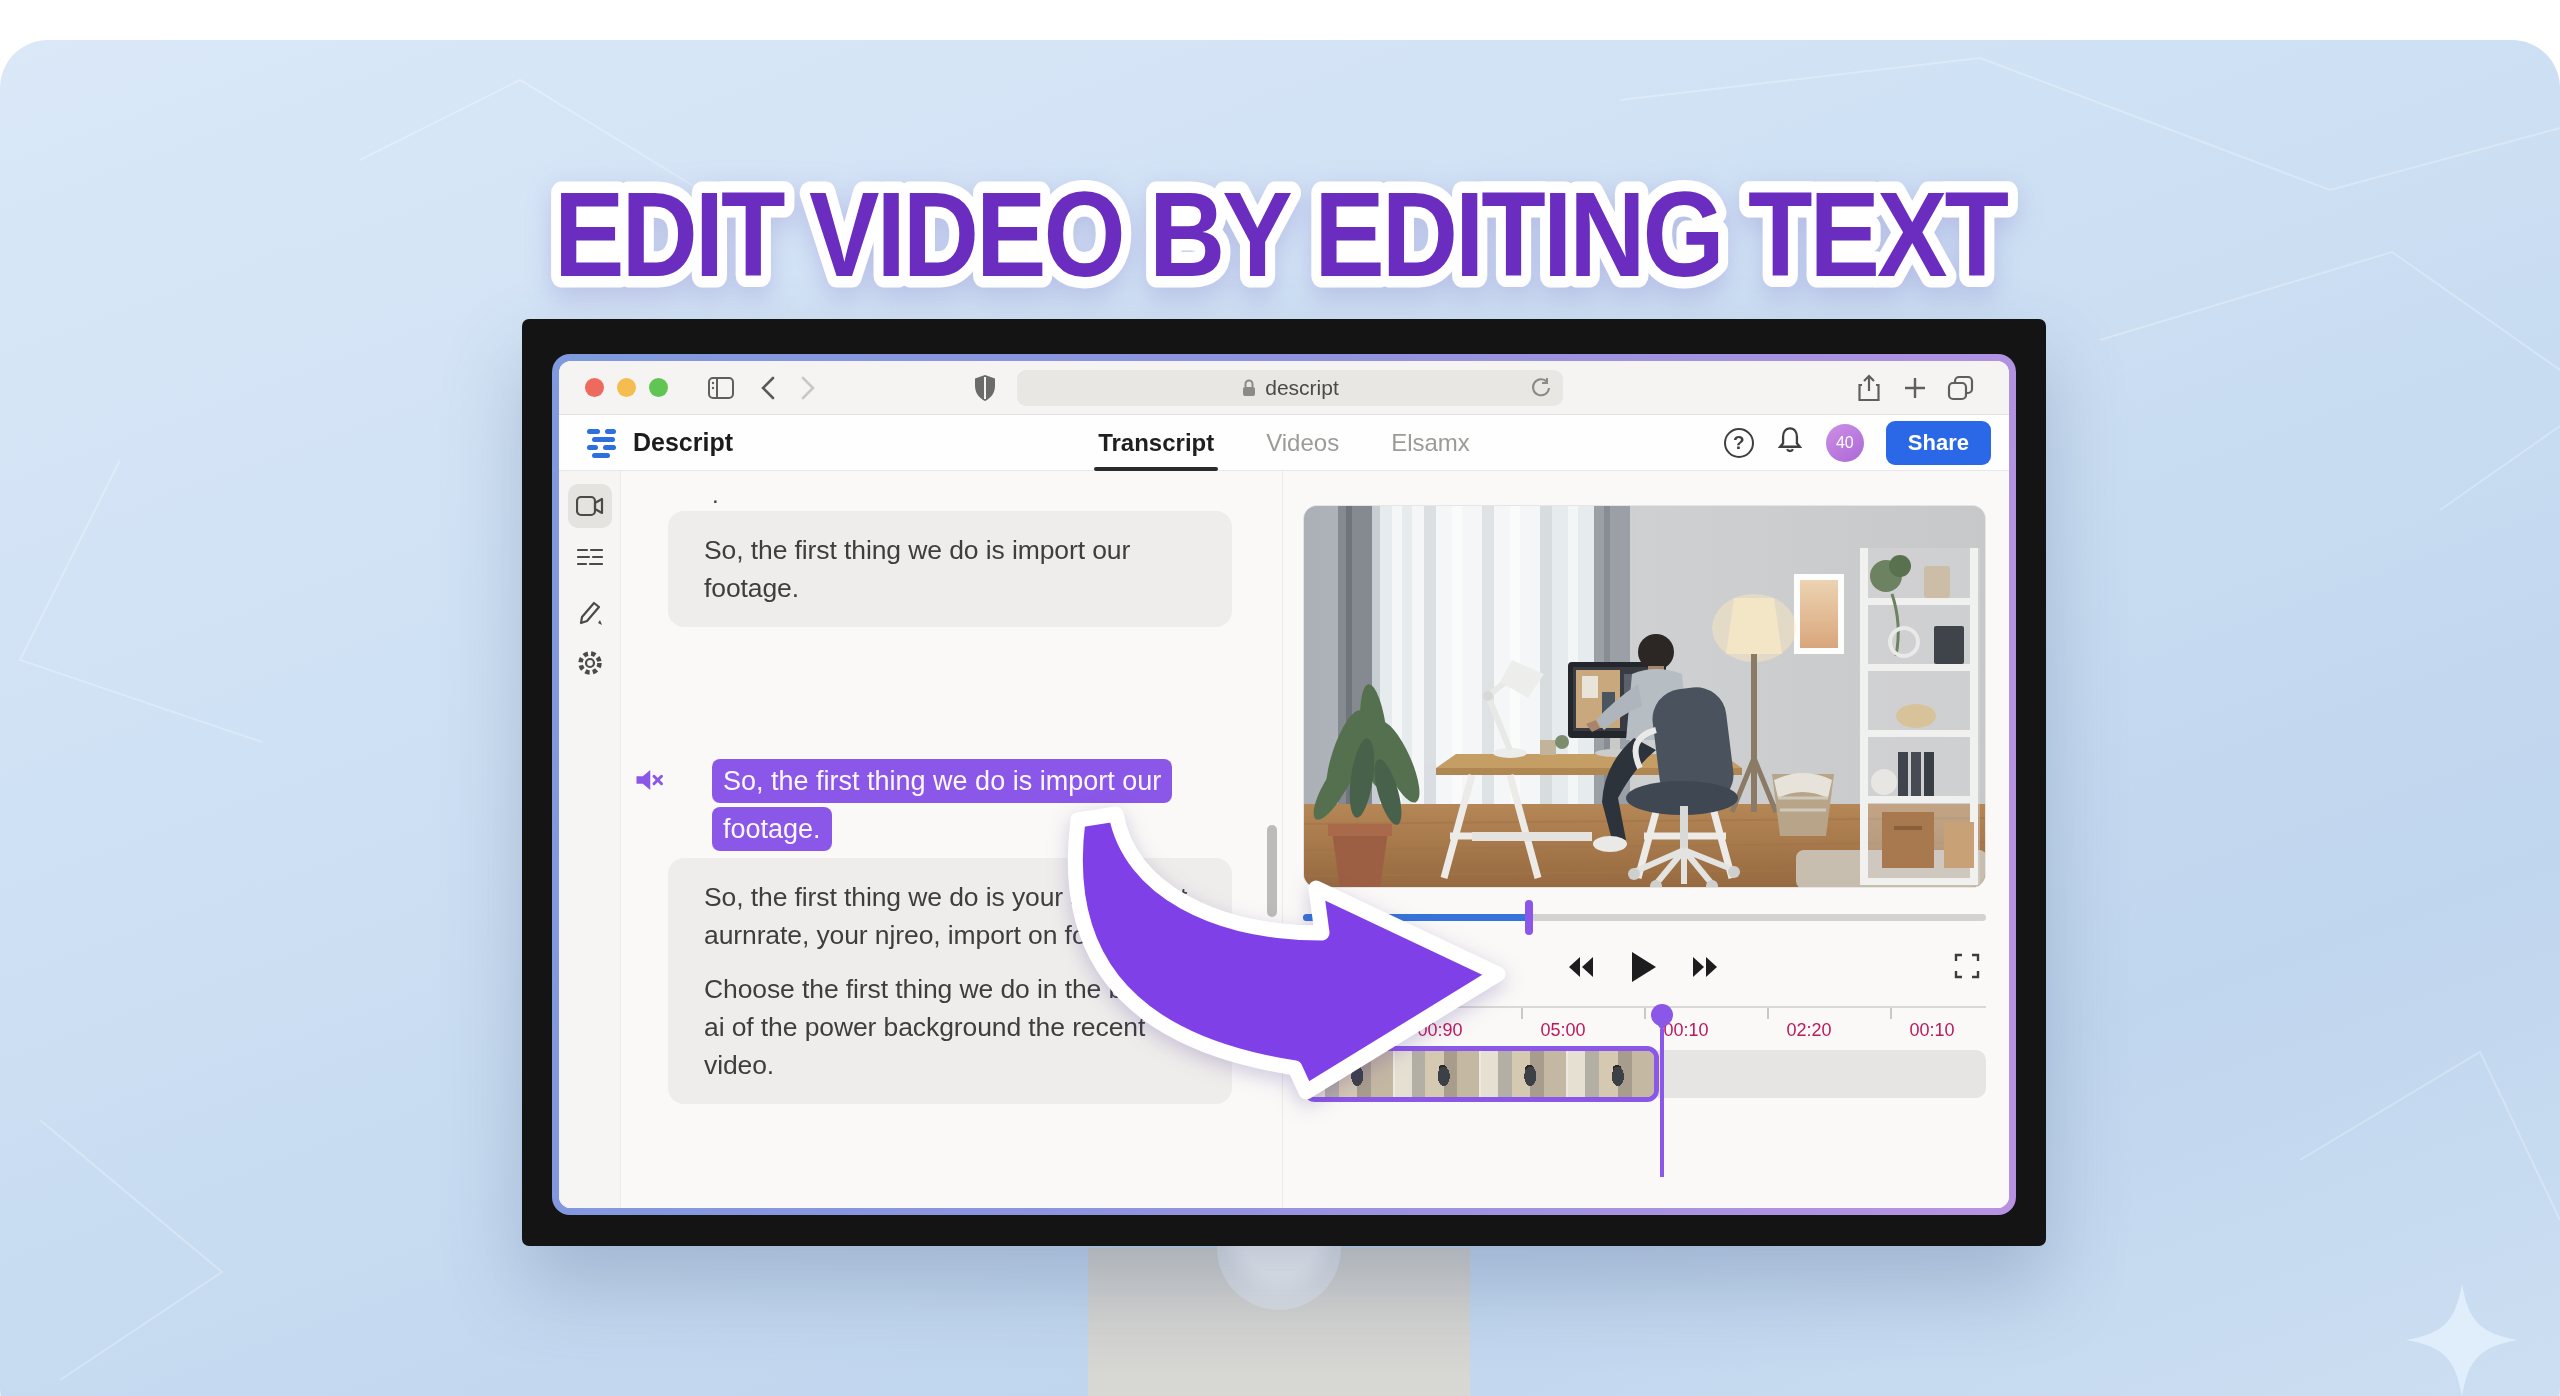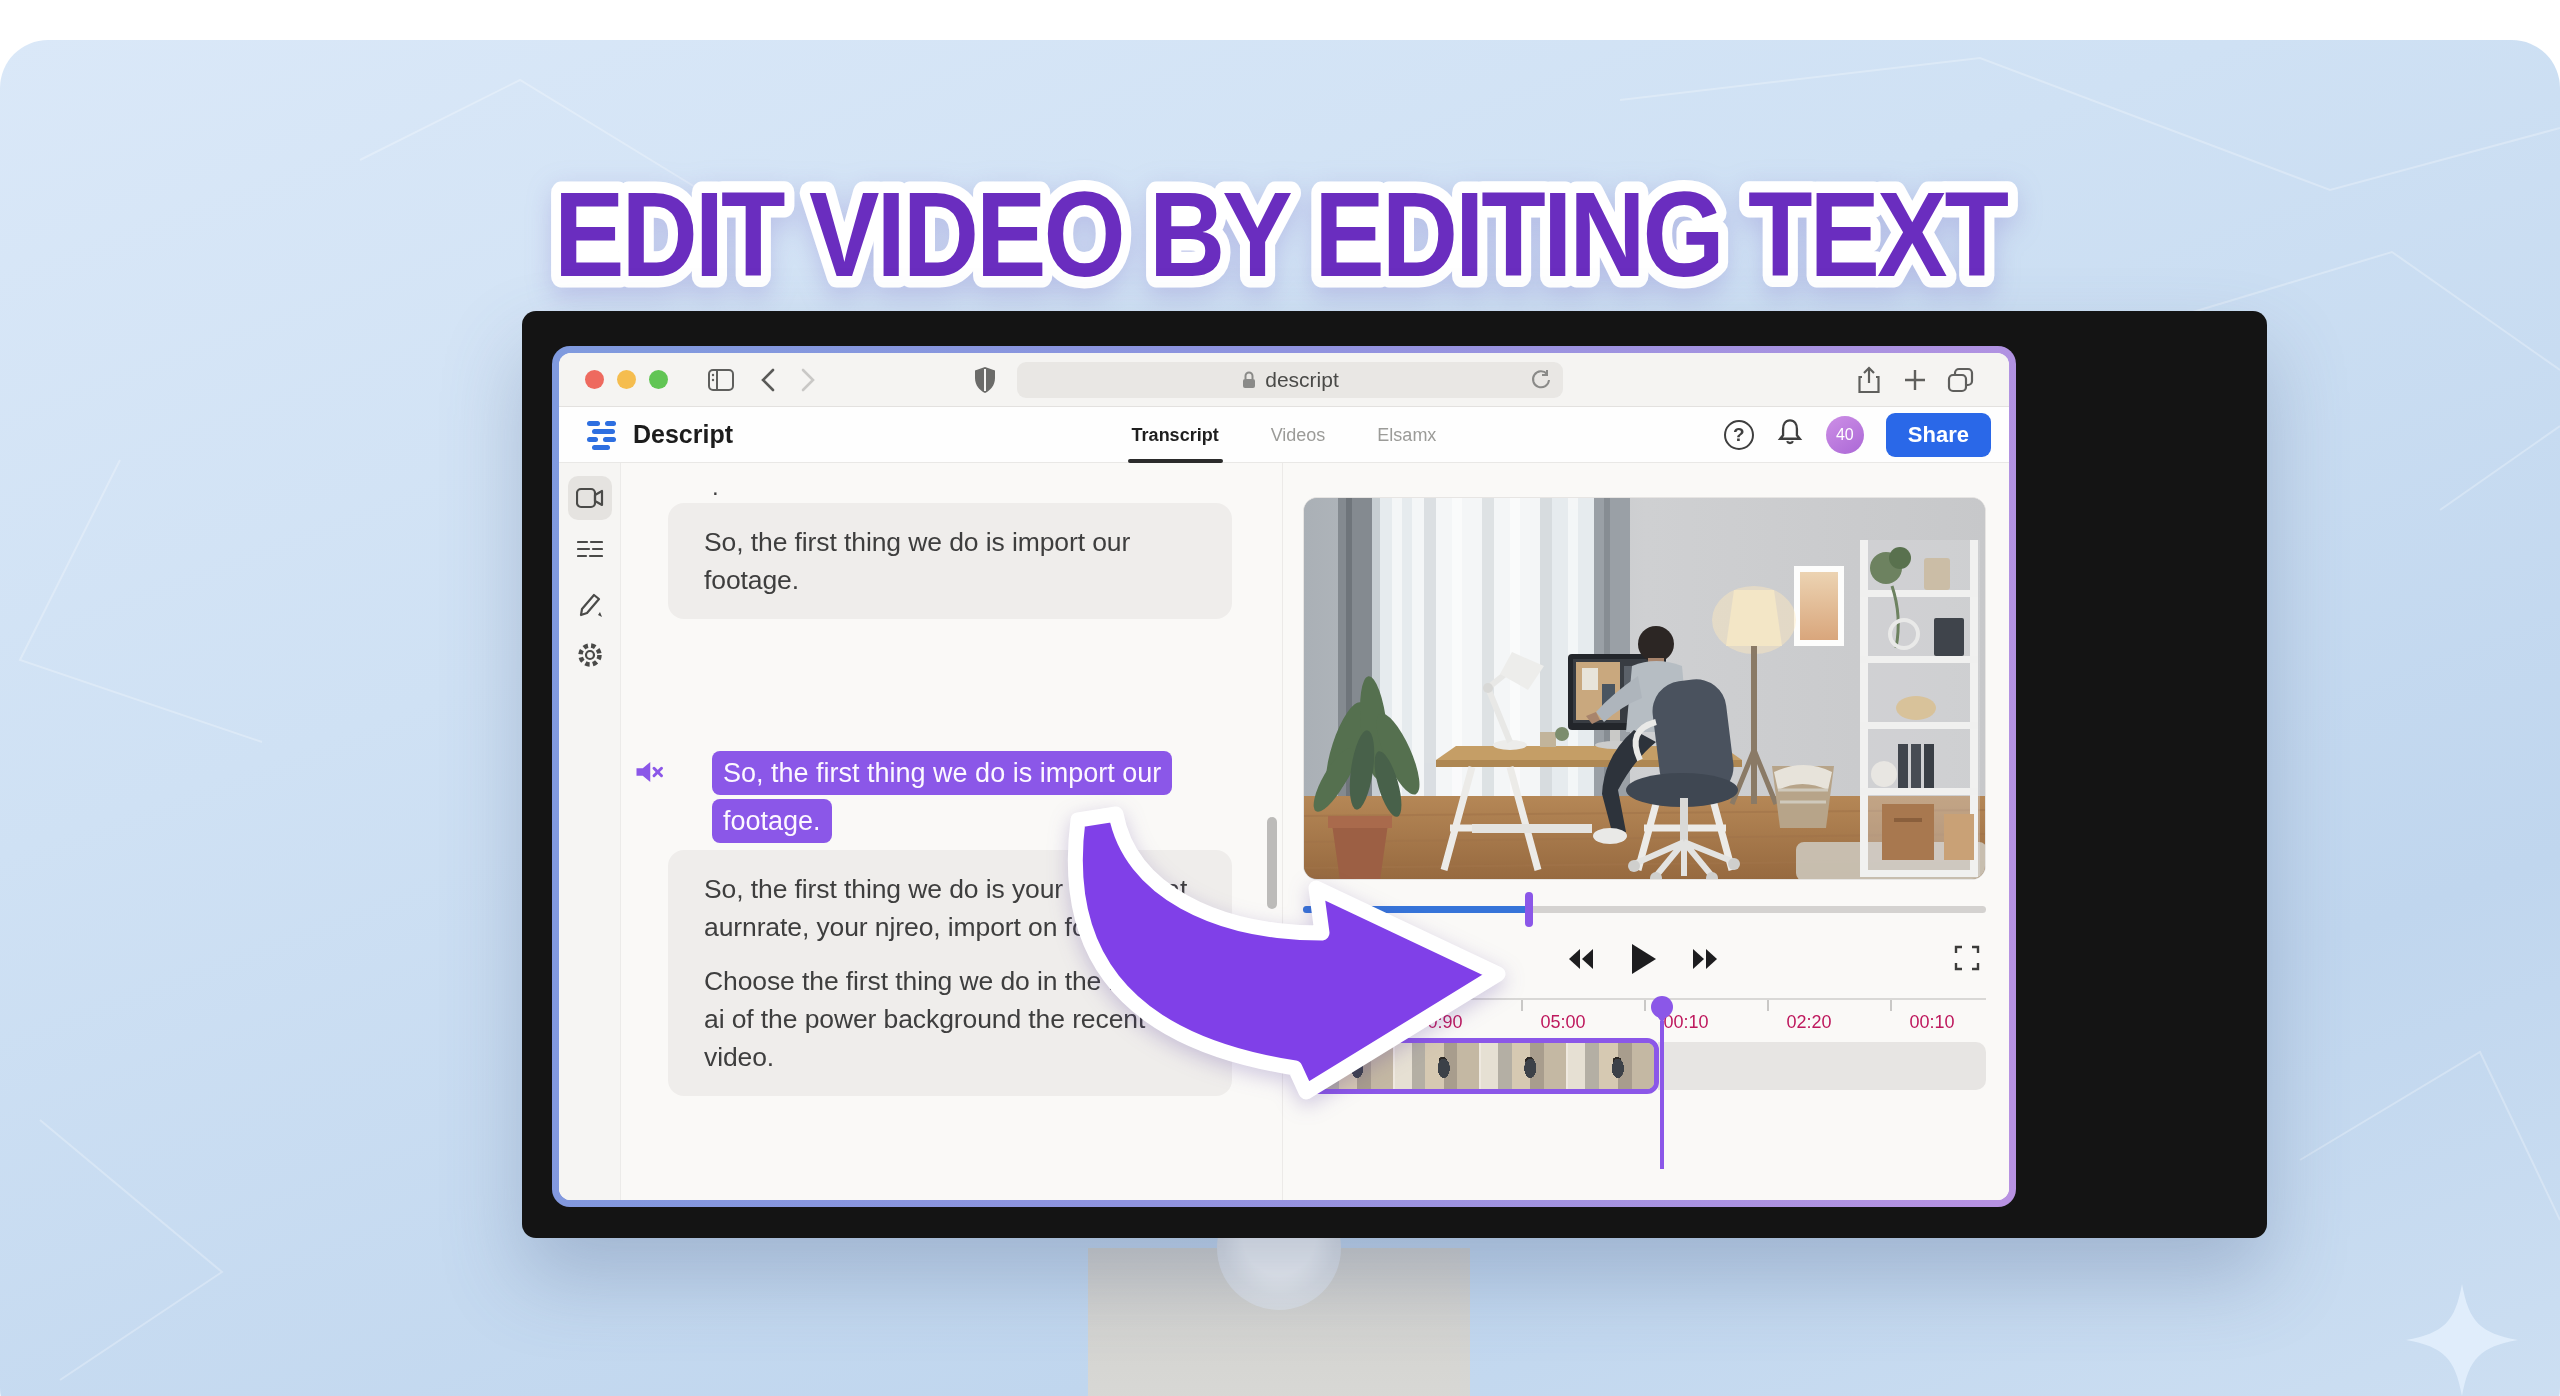--- a/index.html
+++ b/index.html
@@ -10,42 +10,42 @@
   .sparkle { position:absolute; left:2402px; top:1240px; }
 
   
   .headline-wrap { position:absolute; left:0; top:56px; width:2560px; height:230px; }
 
   
   .stand { position:absolute; left:1088px; top:1208px; width:382px; height:188px;
     background:linear-gradient(180deg,#cfcfcc,#dadad7); }
   .stand-notch { position:absolute; left:129px; top:-62px; width:124px; height:124px; border-radius:50%;
     background:radial-gradient(circle at 50% 42%, #eef1f4 0 38%, #dde1e6 60%, #d2d6da 100%); }
-  .monitor { position:absolute; left:522px; top:271px; width:1745px; height:927px; background:#141414;
-    border-radius:14px; box-shadow:0 40px 80px rgba(80,100,140,.30); }
+  .monitor { position:absolute; left:522px; top:279px; width:1524px; height:927px; background:#141414;
+    border-radius:7px; box-shadow:0 40px 80px rgba(80,100,140,.30); }
   .win-border { position:absolute; left:30px; top:35px; width:1464px; height:861px; border-radius:18px; padding:7px;
     background:linear-gradient(100deg,#7f9ade 0%, #8f93df 45%, #b892e2 100%); }
   .window { position:relative; width:100%; height:100%; border-radius:12px; overflow:hidden; background:#faf9f7; }
 
   
   .toolbar { position:relative; height:54px; background:#f5f4f2; border-bottom:1px solid #e3e1df;
     display:flex; align-items:center; }
   .dot { width:19px; height:19px; border-radius:50%; margin-right:13px; }
   .tl-red{ background:#ee6a5f; } .tl-yellow{ background:#f5bd4f; } .tl-green{ background:#61c554; }
   .tb-ic { color:#5f5f5d; display:flex; align-items:center; justify-content:center; }
   .urlbar { position:absolute; left:458px; top:9px; width:546px; height:36px; background:#e9e7e4; border-radius:9px;
     display:flex; align-items:center; justify-content:center; color:#4a4a48; font-size:21px; }
   .urlbar .reload { position:absolute; right:10px; top:6px; }
 
   
   .appheader { position:relative; height:56px; background:#fefefe; border-bottom:1px solid #e9e8e6;
     display:flex; align-items:center; }
   .brand { font-size:25px; font-weight:bold; color:#1c1c1c; margin-left:13px; }
   .tabs { position:absolute; left:0; right:0; top:0; height:56px; display:flex; justify-content:center; gap:52px; }
-  .tab { font-size:18px; color:#9b9b98; display:flex; align-items:center; height:56px; position:relative; cursor:default; }
+  .tab { font-size:24px; color:#9b9b98; display:flex; align-items:center; height:56px; position:relative; cursor:default; }
   .tab.active { color:#1f1f1f; font-weight:bold; }
   .tab.active::after { content:""; position:absolute; left:-4px; right:-4px; bottom:0; height:4px; background:#2b2b2b; border-radius:2px; }
   .hdr-right { position:absolute; right:18px; top:0; height:56px; display:flex; align-items:center; gap:22px; }
   .avatar { width:38px; height:38px; border-radius:50%; background:linear-gradient(145deg,#cd8fe6,#ab68d6);
     color:#fff; font-size:16px; display:flex; align-items:center; justify-content:center; }
   .share-btn { background:#2a68e8; color:#fff; font-size:22px; font-weight:bold; border:none;
     border-radius:9px; padding:9px 22px; }
 
   
   .content { position:relative; height:737px; background:#faf9f7; display:flex; }

